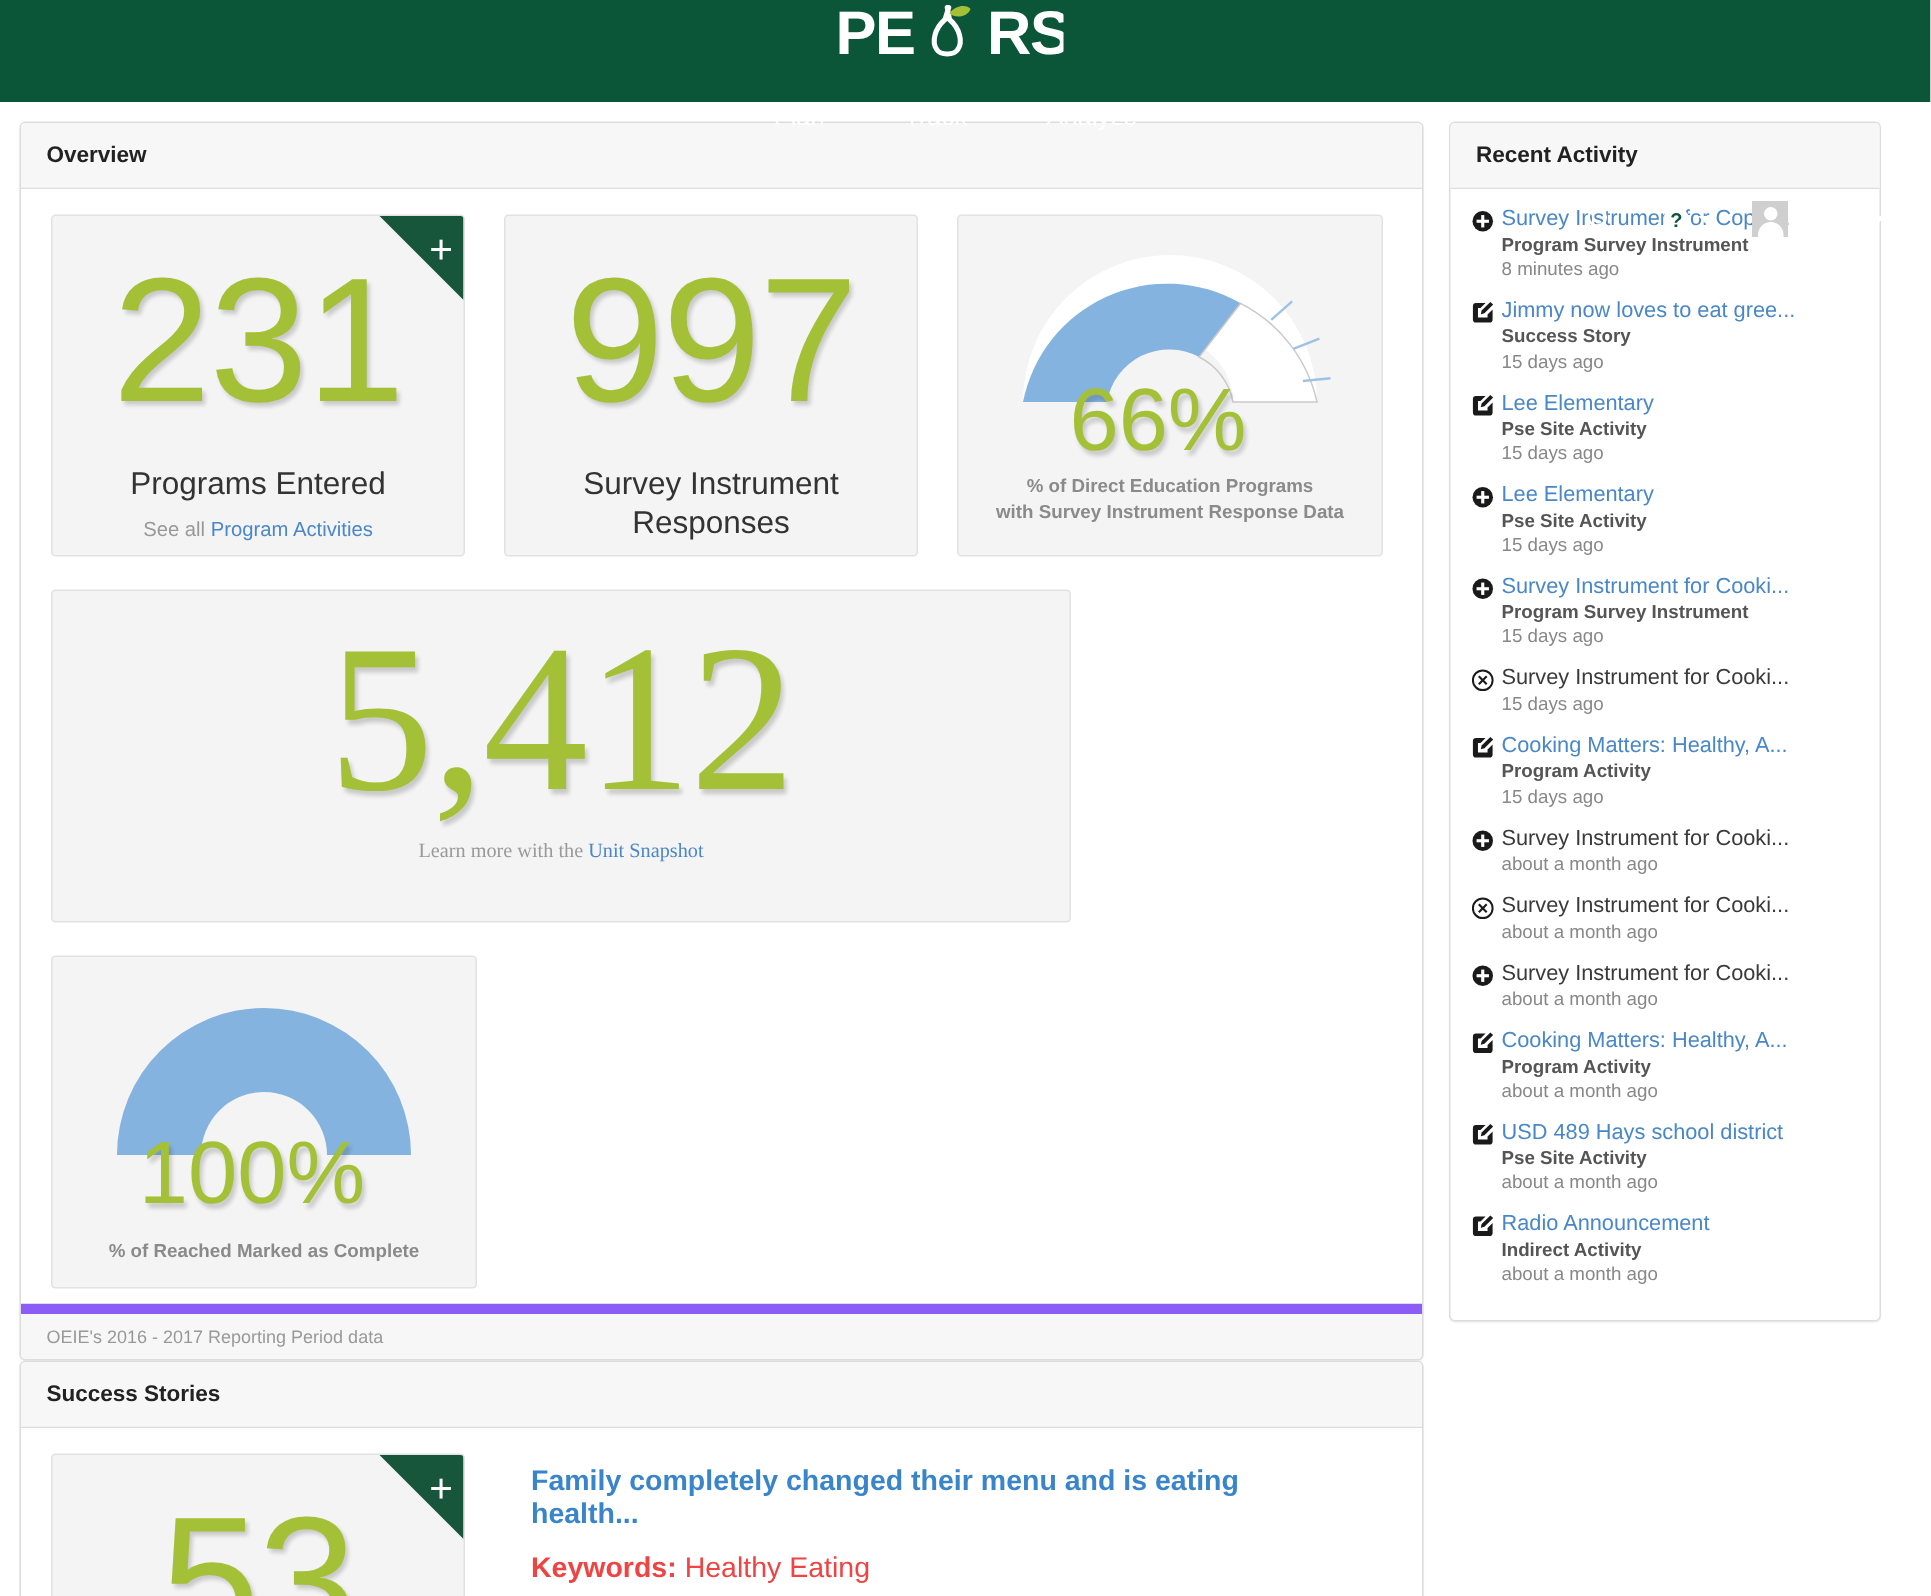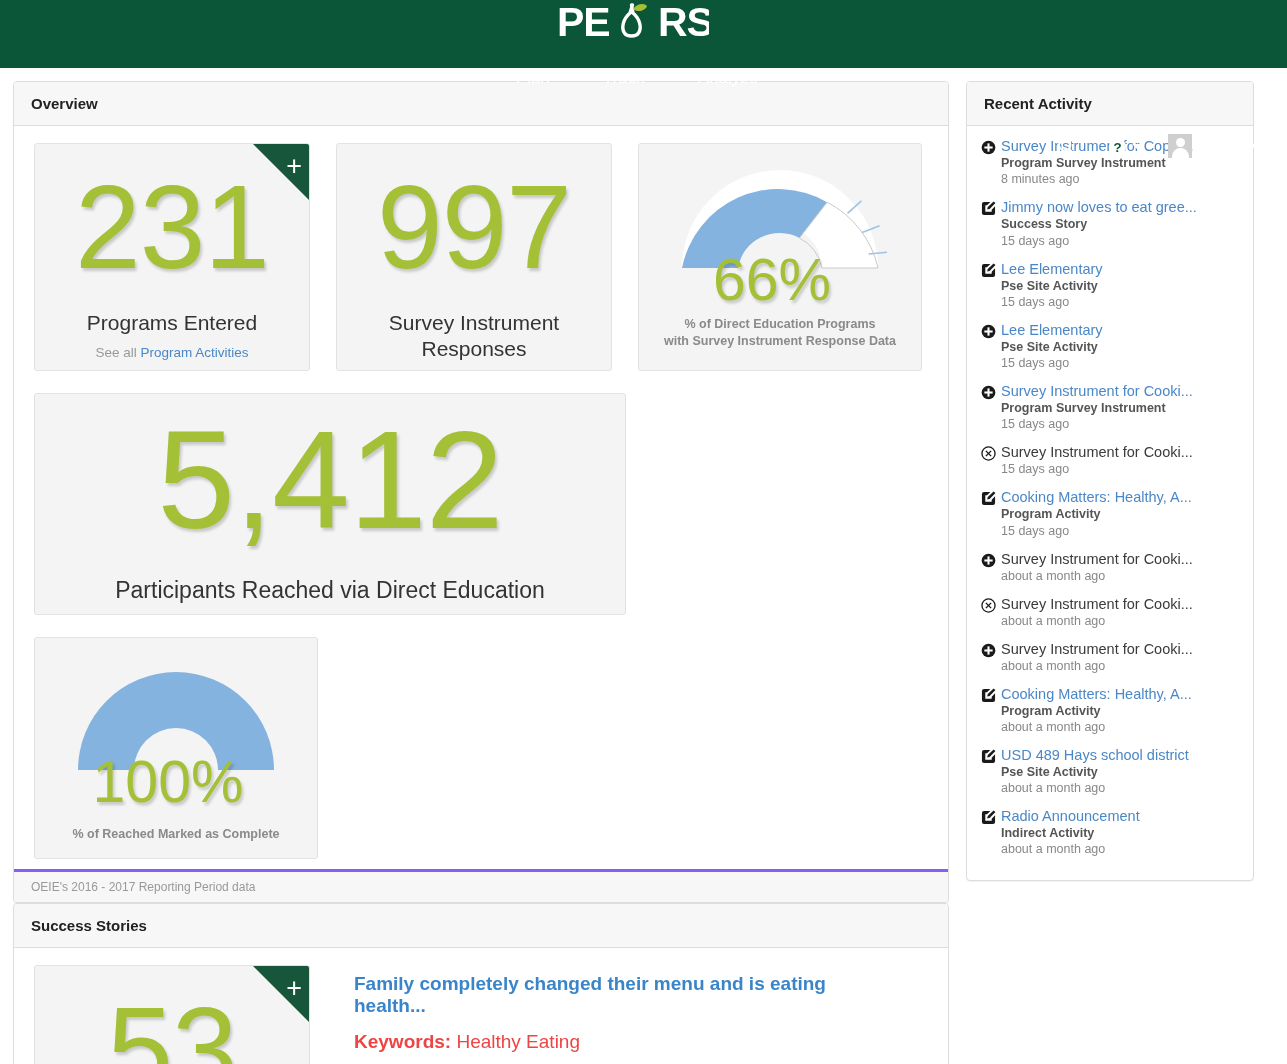--- a/index.html
+++ b/index.html
@@ -120,21 +120,21 @@
     border-bottom: 1px solid #ddd;
     border-radius: 3px 3px 0 0;
     padding: 13px 17px;
     font-size: 15px;
     font-weight: bold;
     color: #222;
   }
   .panel-body { padding: 17px 20px 10px 20px; }
   .panel-foot {
     background: #f7f7f7;
-    border-top: 3px solid #8b5cf6;
+    border-top: 7px solid #8b5cf6;
     border-radius: 0 0 3px 3px;
     padding: 8px 17px;
     font-size: 12px;
     color: #999;
   }
 
   
   .stat-grid {
     display: flex;
     flex-wrap: wrap;
@@ -143,21 +143,21 @@
   .card {
     background: #f4f4f4;
     border: 1px solid #e2e2e2;
     border-radius: 3px;
     position: relative;
     overflow: hidden;
     text-align: center;
     padding: 10px 14px 16px 14px;
   }
   .card.w-small { width: 276px; height: 228px; }
-  .card.w-wide  { width: 592px; height: 222px; }
+  .card.w-wide  { width: 680px; height: 222px; font-family: Liberation Serif, serif; }
   .card.w-gauge { width: 284px; height: 228px; padding-top: 6px; }
   .card.w-gauge2{ width: 284px; height: 222px; padding-top: 14px; }
 
   .corner-ribbon {
     position: absolute;
     top: 0; right: 0;
     width: 0; height: 0;
     border-top: 56px solid #17563a;
     border-left: 56px solid transparent;
     cursor: pointer;
@@ -368,21 +368,20 @@
               <div class="gauge-pct">66%</div>
             </div>
             <div class="gauge-cap">
               <div>% of Direct Education Programs</div>
               <div>with Survey Instrument Response Data</div>
             </div>
           </div>
 
           <div class="card w-wide">
             <div class="stat-num sz-xl">5,412</div>
-            <div class="stat-label wide">Participants Reached via Direct Education</div>
             <div class="stat-sub">
               <span>Learn more with the </span><a class="lnk">Unit Snapshot</a>
             </div>
           </div>
 
           <div class="card w-gauge2">
             <div class="gauge-wrap">
               <svg width="220" height="126" viewBox="0 0 220 126">
                 <path d="M 12 118 A 98 98 0 0 1 208 118 L 152 118 A 42 42 0 0 0 68 118 Z" fill="#85b3e0"></path>
               </svg>

